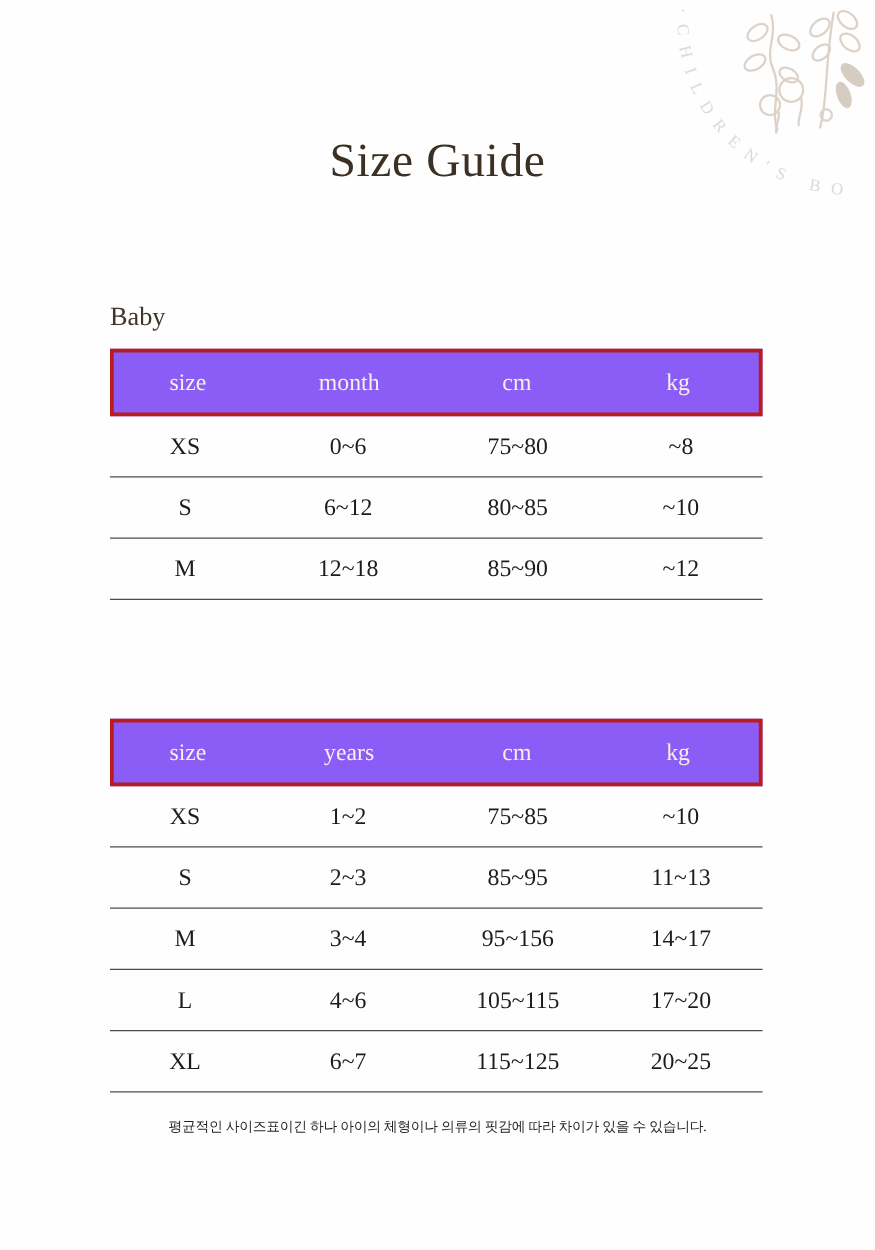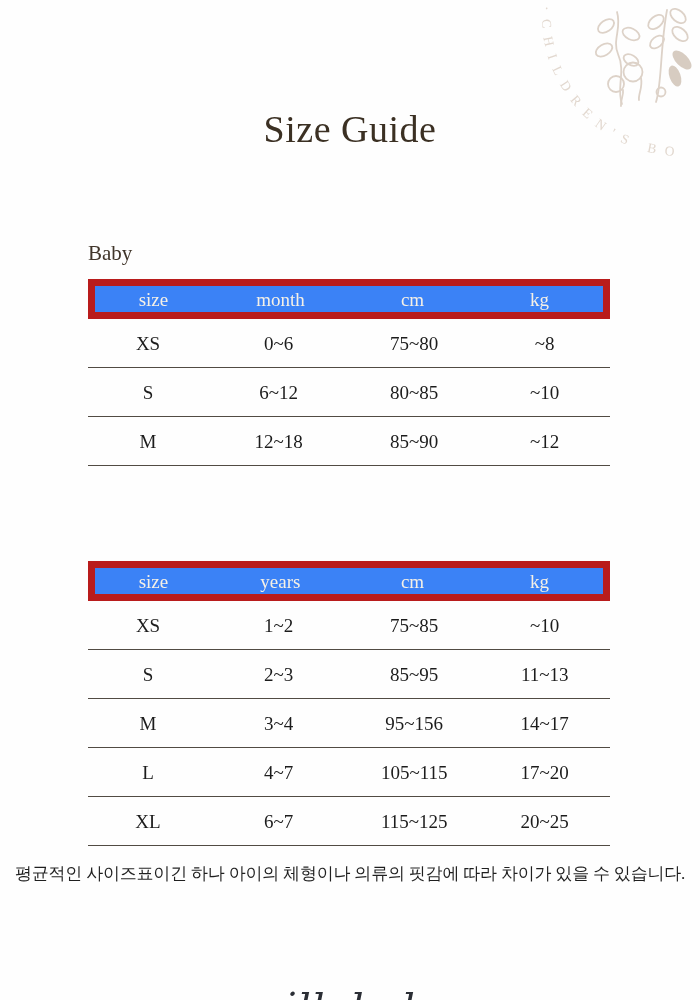--- a/index.html
+++ b/index.html
@@ -49,38 +49,38 @@
   .tbl { margin-top:13px; }
   .tbl-row {
     display:grid;
     grid-template-columns:23% 27% 25% 25%;
     align-items:center;
     text-align:center;
     box-sizing:border-box;
     font-size:19px;
   }
   .tbl-head {
-    height:40px;
-    background:#3b82f6;
-    border:7px solid #b91c1c;
+    height:54px;
+    background:#8b5cf6;
+    border:3px solid #b91c1c;
     color:#f5f0e6;
   }
   .tbl-body-row {
     height:49px;
     border-bottom:1px solid #514b43;
     color:#1c1c1c;
   }
   .tbl-cell { line-height:1; }
 
   
   .note {
     margin:17px 12px 0;
     line-height:22px;
     text-align:center;
-    font-size:17px;
+    font-size:11px;
     letter-spacing:-0.2px;
     color:#1f1f1f;
   }
   .brand {
     margin-top:96px;
     line-height:52px;
     text-align:center;
     font-size:40px;
     font-style:italic;
     letter-spacing:1px;
@@ -177,21 +177,21 @@
             <div class="tbl-cell">11~13</div>
           </div>
           <div class="tbl-row tbl-body-row">
             <div class="tbl-cell">M</div>
             <div class="tbl-cell">3~4</div>
             <div class="tbl-cell">95~156</div>
             <div class="tbl-cell">14~17</div>
           </div>
           <div class="tbl-row tbl-body-row">
             <div class="tbl-cell">L</div>
-            <div class="tbl-cell">4~7</div>
+            <div class="tbl-cell">4~6</div>
             <div class="tbl-cell">105~115</div>
             <div class="tbl-cell">17~20</div>
           </div>
           <div class="tbl-row tbl-body-row">
             <div class="tbl-cell">XL</div>
             <div class="tbl-cell">6~7</div>
             <div class="tbl-cell">115~125</div>
             <div class="tbl-cell">20~25</div>
           </div>
         </div>

